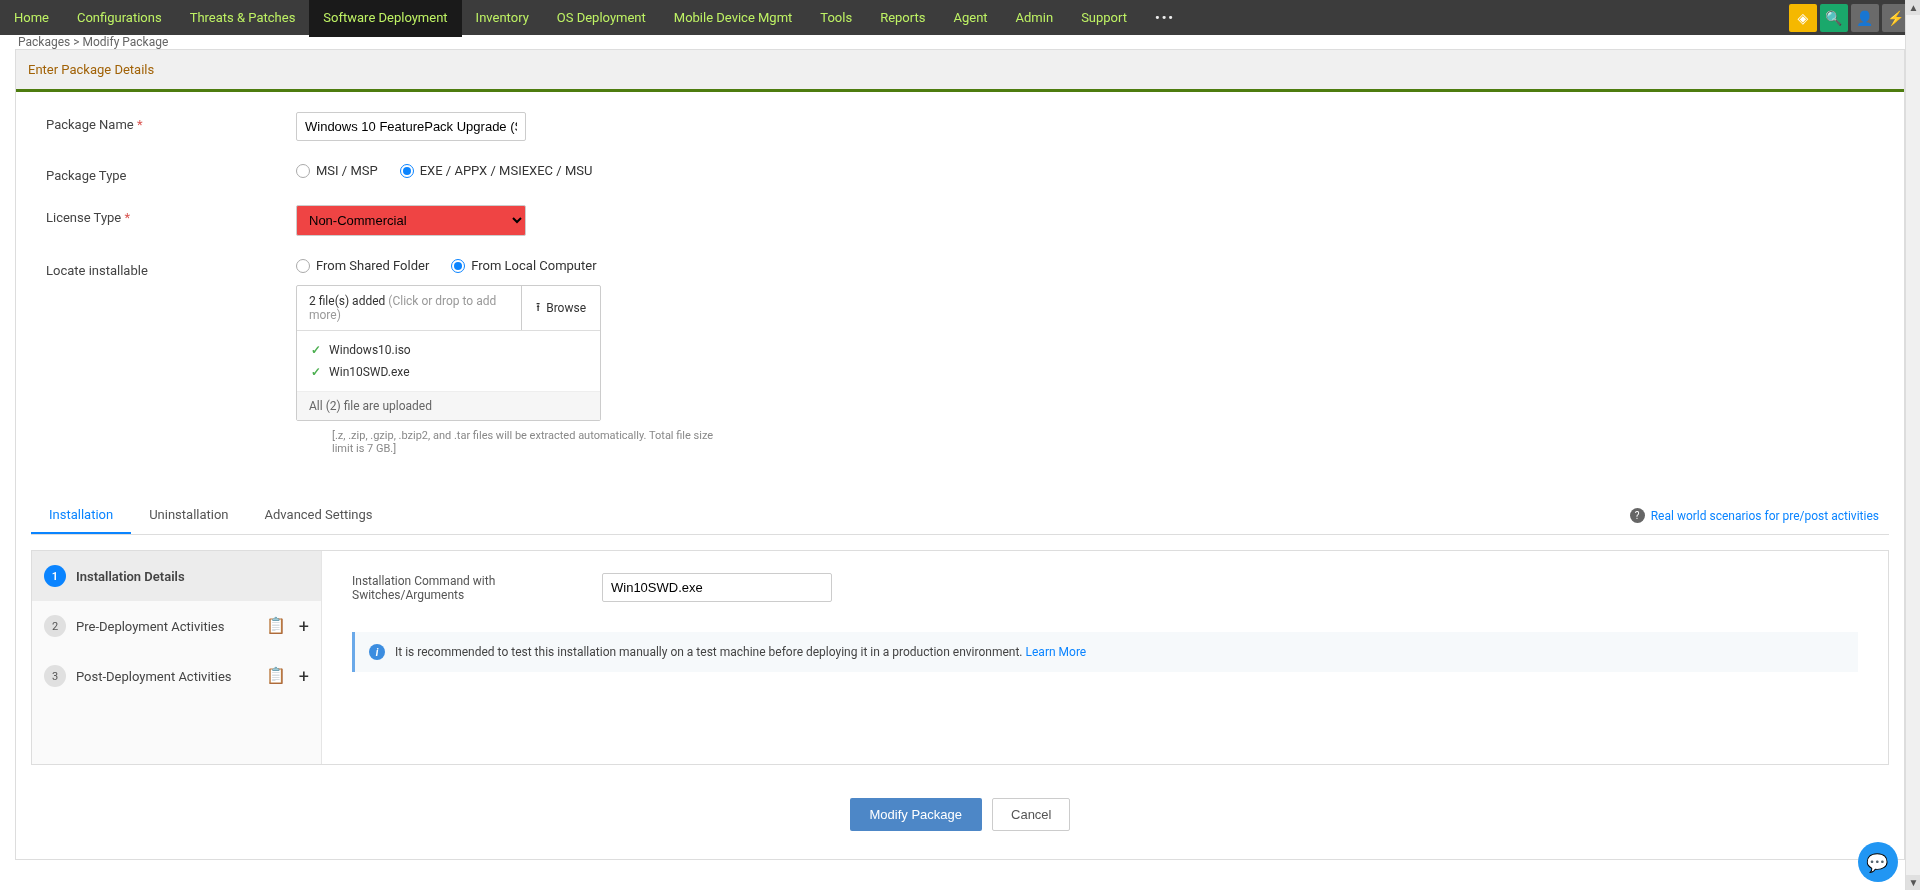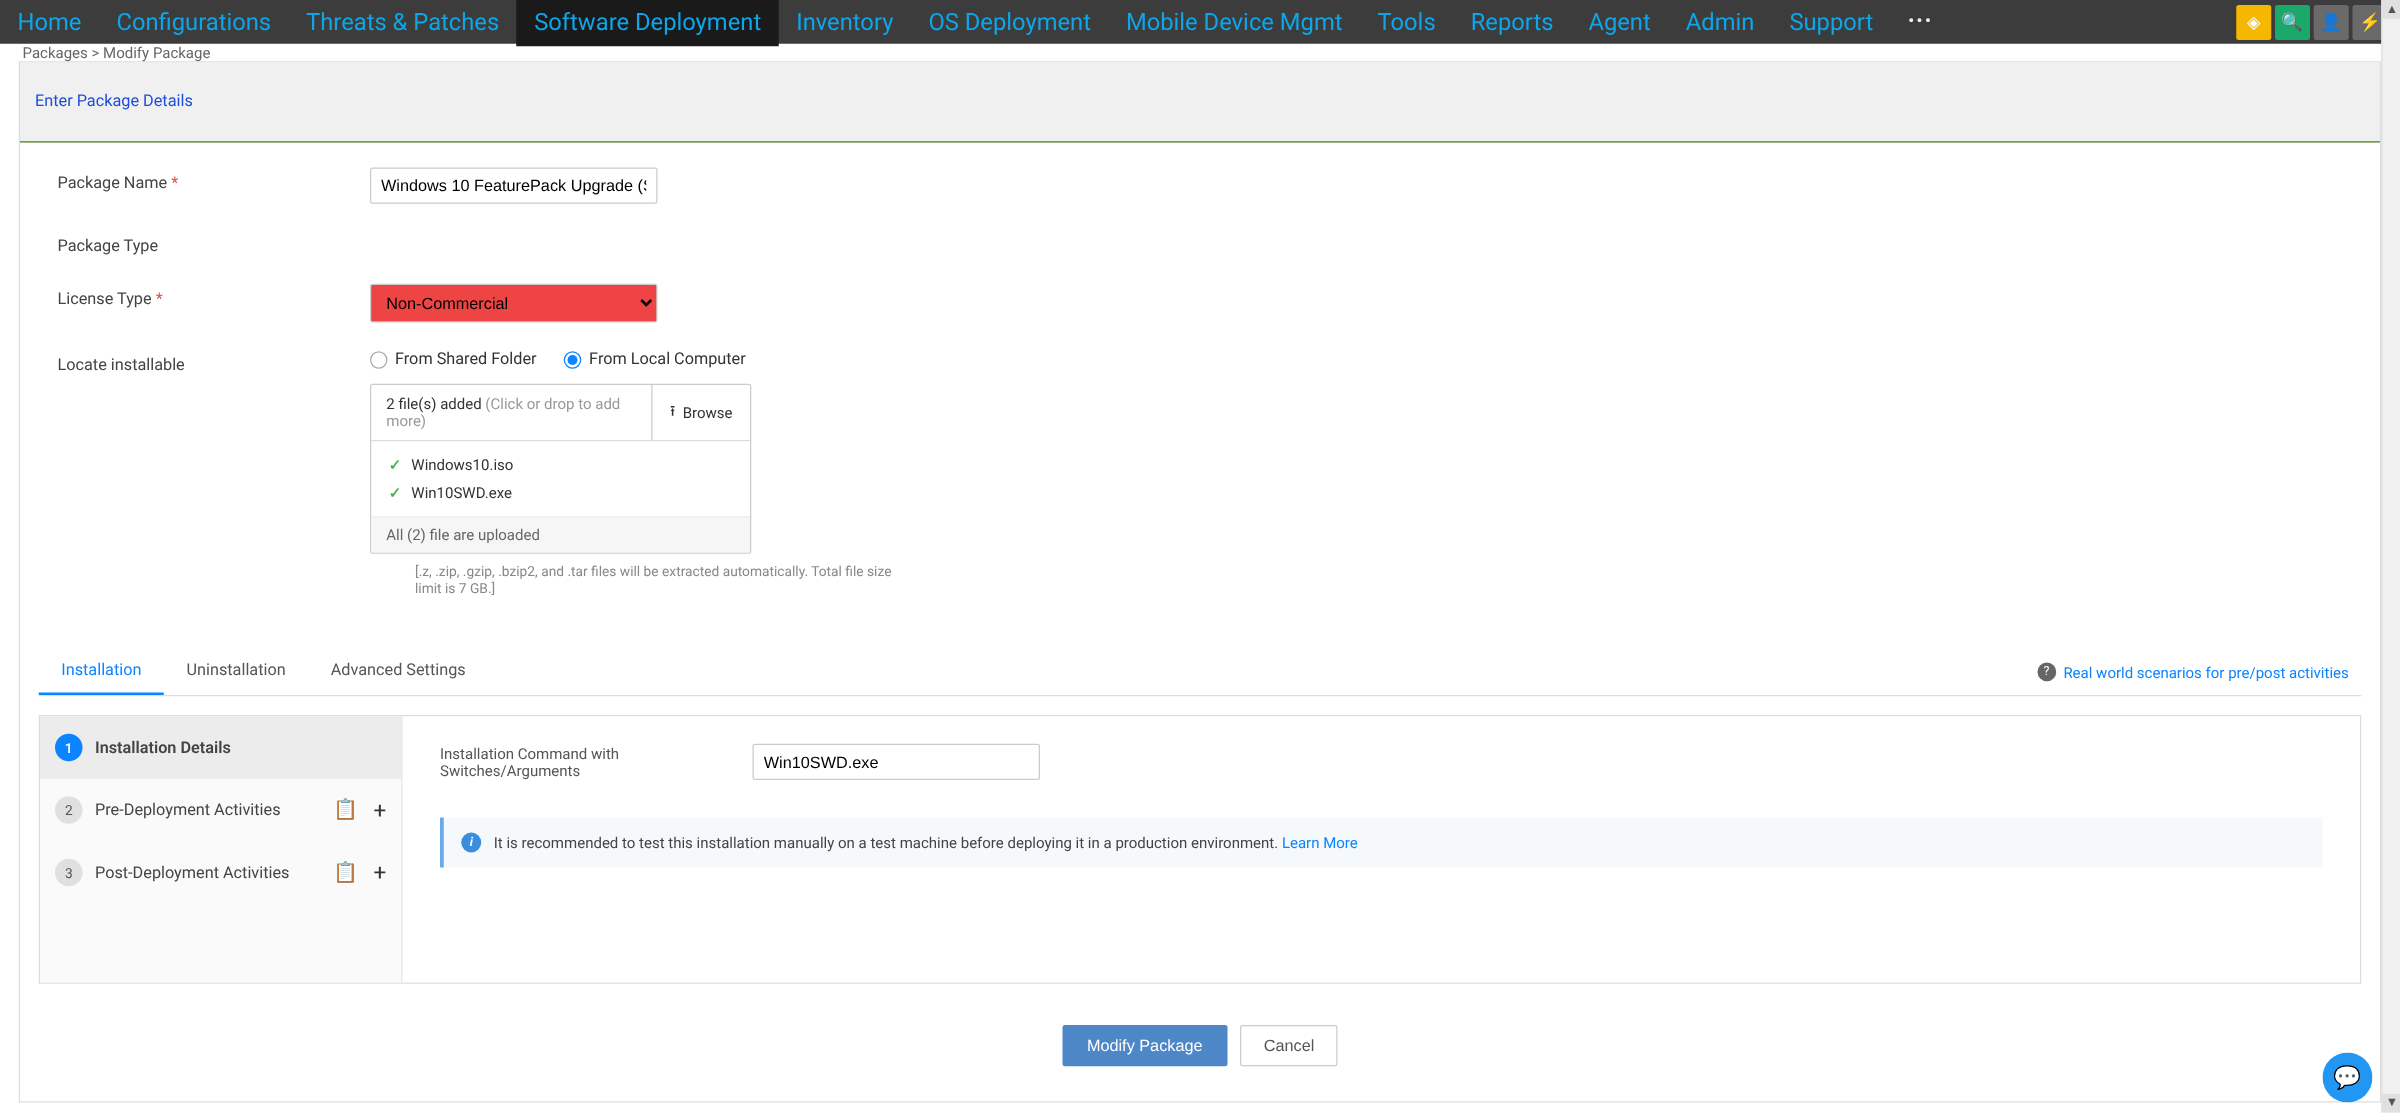--- a/index.html
+++ b/index.html
@@ -1,34 +1,34 @@
 <!DOCTYPE html>
 <html><head>
 <meta charset="utf-8">
 <style>
 * { box-sizing: border-box; margin: 0; padding: 0; }
 body { font-family: -apple-system, "Segoe UI", Roboto, Arial, sans-serif; font-size: 13px; color: #333; background: #fff; }
 .topnav { background: #3c3c3c; height: 35px; display: flex; align-items: center; padding: 0; }
-.topnav-item { color: #0ea5e9; padding: 0 14px; height: 38px; display: flex; align-items: center; cursor: pointer; font-size: 19px; }
+.topnav-item { color: #bef264; padding: 0 14px; height: 38px; display: flex; align-items: center; cursor: pointer; font-size: 13px; }
 .topnav-item.active { background: #1a1a1a; }
 .topnav-more { color: #eee; padding: 0 14px; font-weight: bold; letter-spacing: 2px; cursor: pointer; }
 .topnav-right { margin-left: auto; display: flex; gap: 3px; padding-right: 10px; }
 .topnav-icon { width: 28px; height: 28px; display: flex; align-items: center; justify-content: center; color: #fff; border-radius: 2px; cursor: pointer; font-size: 14px; }
 .ic-shield { background: #f5b800; }
 .ic-search { background: #1aa86b; }
 .ic-bell { background: #6a6a6a; }
 .ic-bolt { background: #6a6a6a; }
 .right-scroll { position: fixed; right: 0; top: 0; width: 15px; height: 100%; background: #f0f0f0; border-left: 1px solid #ddd; }
 .scroll-up, .scroll-down { position: absolute; left: 0; width: 15px; height: 15px; background: #e0e0e0; font-size: 10px; text-align: center; line-height: 15px; color: #555; }
 .scroll-up { top: 0; }
 .scroll-down { bottom: 0; }
 .breadcrumb { padding: 0 18px; font-size: 12px; color: #666; }
 .breadcrumb a { color: #666; text-decoration: none; }
 .content-wrap { margin: 0 15px 15px 15px; border: 1px solid #ddd; }
-.section-header { background: #f0f0f0; padding: 24px 12px; font-size: 13px; color: #1d4ed8; border-bottom: 1px solid #4d7c0f; }
+.section-header { background: #f0f0f0; padding: 12px 12px; font-size: 13px; color: #a16207; border-bottom: 3px solid #4d7c0f; }
 .form-body { padding: 20px 30px; }
 .frow { display: flex; margin-bottom: 22px; align-items: flex-start; }
 .flabel { width: 250px; font-size: 13px; color: #444; padding-top: 5px; }
 .req { color: #d9534f; }
 .fcontrol { flex: 1; }
 .text-input { width: 230px; padding: 6px 8px; border: 1px solid #ccc; border-radius: 2px; font-size: 13px; }
 .select-input { width: 230px; padding: 6px 8px; border: 1px solid #ccc; border-radius: 2px; font-size: 13px; background: #ef4444; }
 .radio-group { display: flex; gap: 22px; align-items: center; }
 .radio-item { display: flex; align-items: center; gap: 6px; cursor: pointer; }
 .radio-dot { width: 14px; height: 14px; border: 1px solid #aaa; border-radius: 50%; display: inline-flex; align-items: center; justify-content: center; }
@@ -109,20 +109,32 @@
   <div class="section-header">Enter Package Details</div>
   <div class="form-body">
 
     <div class="frow">
       <div class="flabel"><span>Package Name</span> <span class="req">*</span></div>
       <div class="fcontrol"><input class="text-input" value="Windows 10 FeaturePack Upgrade (SWD)" style=""></div>
     </div>
 
     <div class="frow">
       <div class="flabel"><span>Package Type</span></div>
+      <div class="fcontrol">
+        <div class="radio-group" id="ptype">
+            <div class="radio-item">
+              <span class="radio-dot"></span>
+              <span>MSI / MSP</span>
+            </div>
+            <div class="radio-item">
+              <span class="radio-dot sel"></span>
+              <span>EXE / APPX / MSIEXEC / MSU</span>
+            </div>
+          </div>
+      </div>
     </div>
 
     <div class="frow">
       <div class="flabel"><span>License Type</span> <span class="req">*</span></div>
       <div class="fcontrol">
         <select class="select-input">
           <option>Non-Commercial</option>
         </select>
       </div>
     </div>

